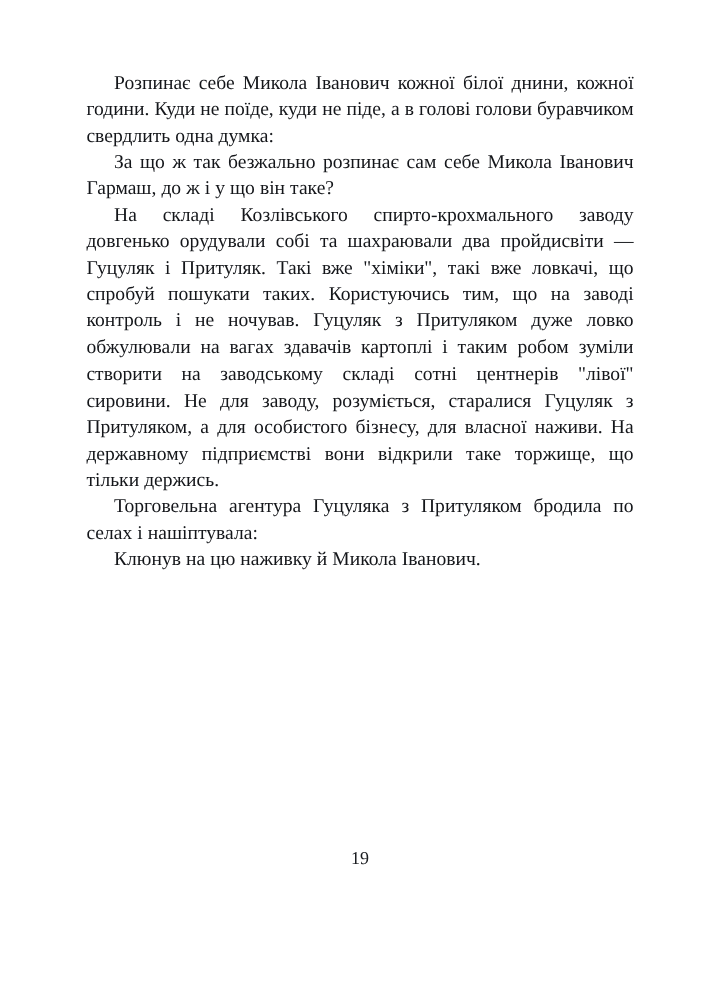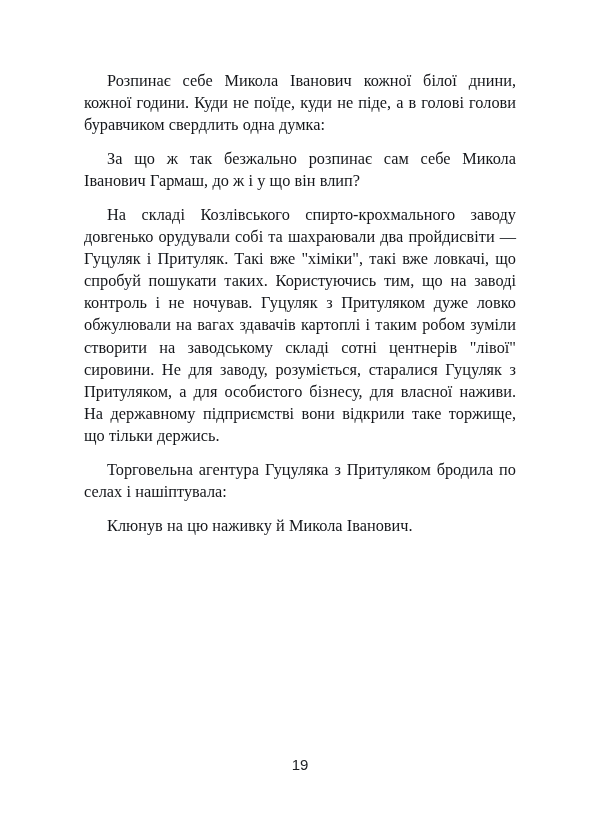--- a/index.html
+++ b/index.html
@@ -24,52 +24,52 @@
   }
 
   #text-column {
     position: absolute;
     left: 72px;
     top: 58px;
     width: 456px;
   }
 
   .para {
-    margin: 12px;
+    margin: 0;
     text-indent: 23px;
     text-align: justify;
     font-size: 16.3px;
     line-height: 22.05px;
     letter-spacing: 0.02px;
     word-spacing: 0.1px;
     color: #14161a;
     -webkit-font-smoothing: antialiased;
   }
 
   #page-number {
     position: absolute;
     left: 0;
     right: 0;
-    top: 756px;
+    top: 707px;
     text-align: center;
     font-size: 15px;
     line-height: 18px;
     color: #1b1d21;
-    font-family: Liberation Sans, sans-serif;
+    font-family: Liberation Serif, serif;
   }
 </style>
 </head>
 <body>
 
 <div id="page">
 
   <div id="text-column">
 
     <p class="para">Розпинає себе Микола Іванович кожної білої днини, кожної години. Куди не поїде, куди не піде, а в голові голови буравчиком свердлить одна думка:</p>
-    <p class="para">За що ж так безжально розпинає сам себе Микола Іванович Гармаш, до ж і у що він влип?</p>
+    <p class="para">За що ж так безжально розпинає сам себе Микола Іванович Гармаш, до ж і у що він таке?</p>
     <p class="para">На складі Козлівського спирто-крохмального заводу довгенько орудували собі та шахраювали два пройдисвіти — Гуцуляк і Притуляк. Такі вже "хіміки", такі вже ловкачі, що спробуй пошукати таких. Користуючись тим, що на заводі контроль і не ночував. Гуцуляк з Притуляком дуже ловко обжулювали на вагах здавачів картоплі і таким робом зуміли створити на заводському складі сотні центнерів "лівої" сировини. Не для заводу, розуміється, старалися Гуцуляк з Притуляком, а для особистого бізнесу, для власної наживи. На державному підприємстві вони відкрили таке торжище, що тільки держись.</p>
     <p class="para">Торговельна агентура Гуцуляка з Притуляком бродила по селах і нашіптувала:</p>
     <p class="para">Клюнув на цю наживку й Микола Іванович.</p>
 
   </div>
 
   <div id="page-number">19</div>
 
 </div>
 

